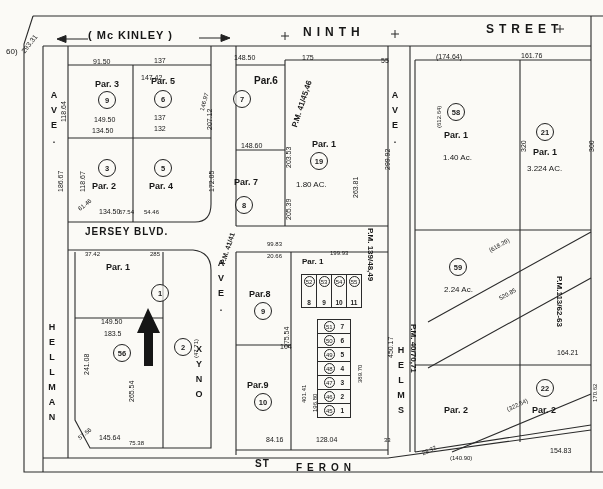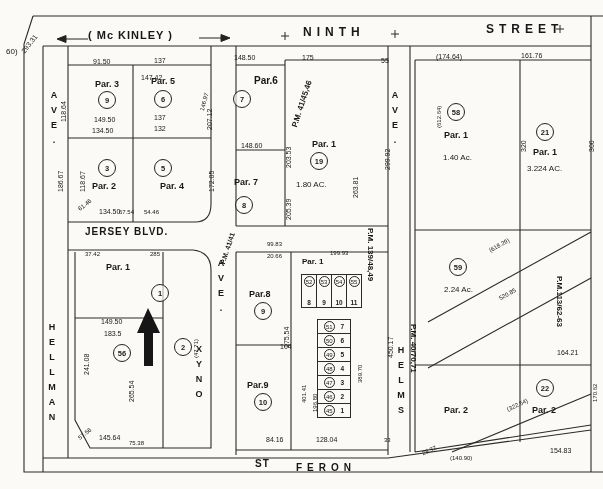--- a/index.html
+++ b/index.html
@@ -106,21 +106,21 @@
       <span class="lbl vstack" style="left: 49px; top: 90px;">AVE.</span>
       <span class="lbl vstack" style="left: 47px; top: 322px;">HELLMAN</span>
       <span class="lbl vstack" style="left: 216px; top: 258px;">AVE.</span>
       <span class="lbl vstack" style="left: 194px; top: 344px;">XYNO</span>
       <span class="lbl vstack" style="left: 390px; top: 90px;">AVE.</span>
       <span class="lbl vstack" style="left: 396px; top: 345px;">HELMS</span>
       <span class="lbl par" style="left: 95px; top: 80px; font-size: 9px; text-align: right;">Par. 3</span>
       <span class="lbl par" style="left: 151px; top: 77px; font-size: 9px;">Par. 5</span>
       <span class="lbl par" style="left: 231px; top: 76px; font-size: 10px; padding-left: 23px;">Par.6</span>
       <span class="lbl par" style="left: 92px; top: 182px; font-size: 9px;">Par. 2</span>
-      <span class="lbl par" style="left: 149px; top: 182px; font-size: 9px; margin-left: 11px;">Par. 4</span>
+      <span class="lbl par" style="left: 149px; top: 182px; font-size: 9px;">Par. 4</span>
       <span class="lbl par" style="left: 234px; top: 178px; font-size: 9px;">Par. 7</span>
       <span class="lbl par" style="left: 312px; top: 140px; font-size: 9px;">Par. 1</span>
       <span class="lbl" style="left: 296px; top: 181px; font-size: 8px;">1.80 AC.</span>
       <span class="lbl par" style="left: 106px; top: 263px; font-size: 9px;">Par. 1</span>
       <span class="lbl par" style="left: 249px; top: 290px; font-size: 9px;">Par.8</span>
       <span class="lbl par" style="left: 302px; top: 258px; font-size: 8px;">Par. 1</span>
       <span class="lbl par" style="left: 247px; top: 381px; font-size: 9px;">Par.9</span>
       <span class="lbl par" style="left: 444px; top: 131px; font-size: 9px;">Par. 1</span>
       <span class="lbl" style="left: 443px; top: 154px; font-size: 8px;">1.40 Ac.</span>
       <span class="lbl par" style="left: 533px; top: 148px; font-size: 9px;">Par. 1</span>

